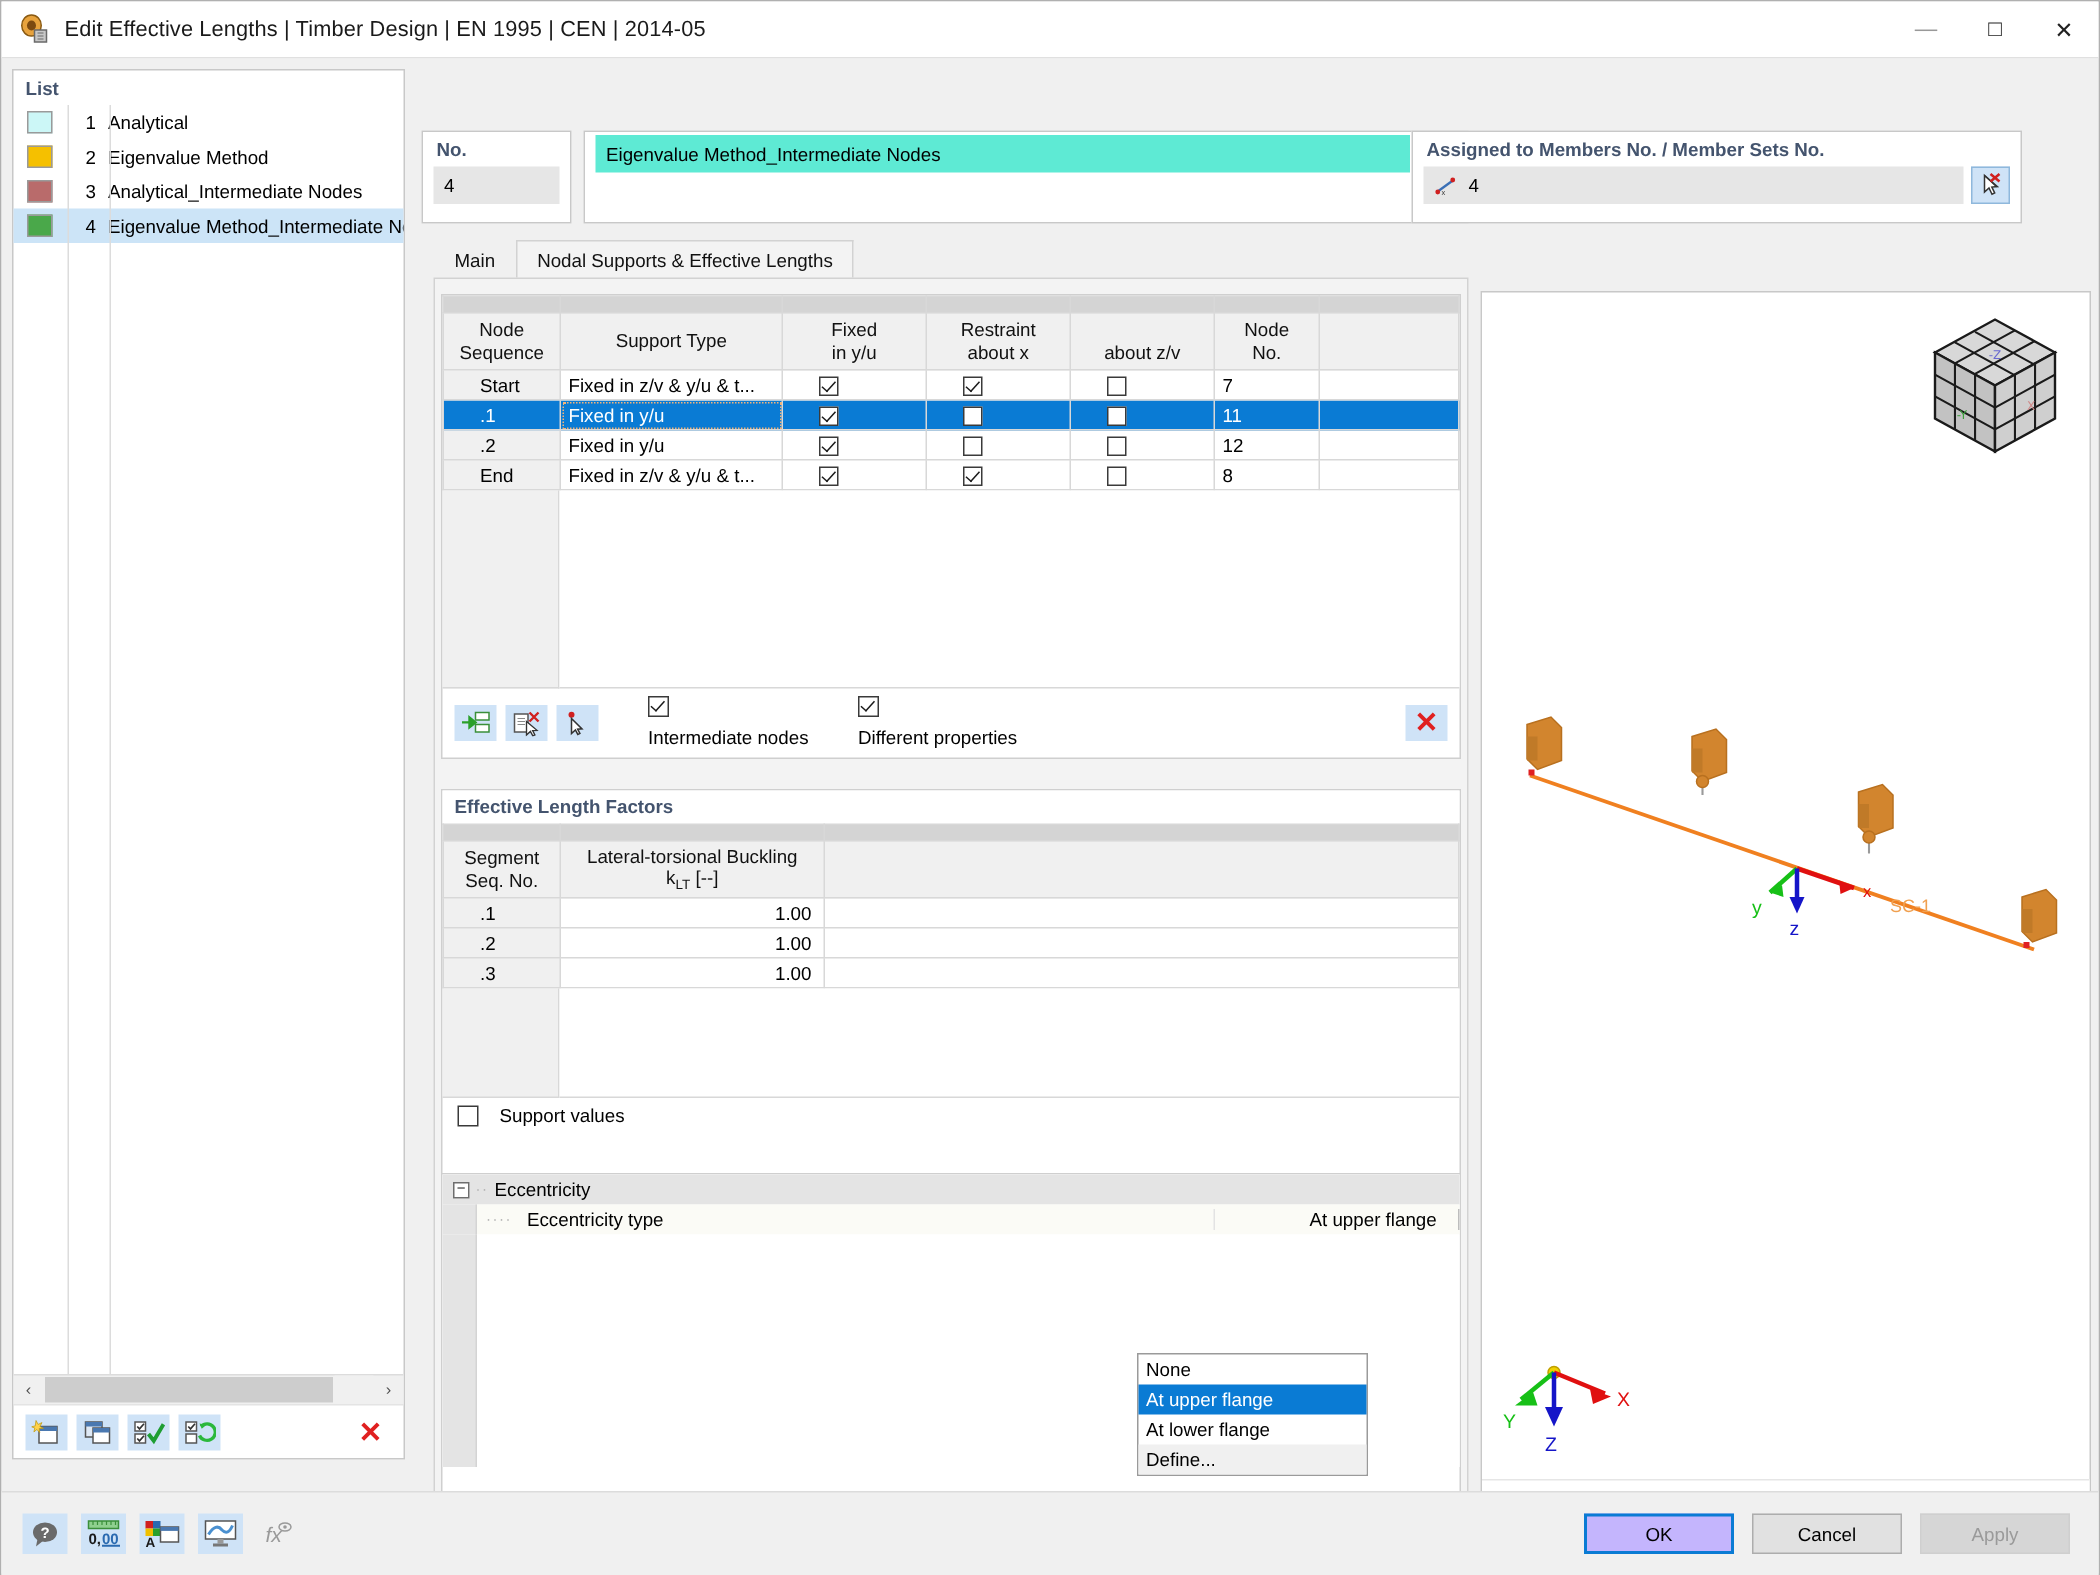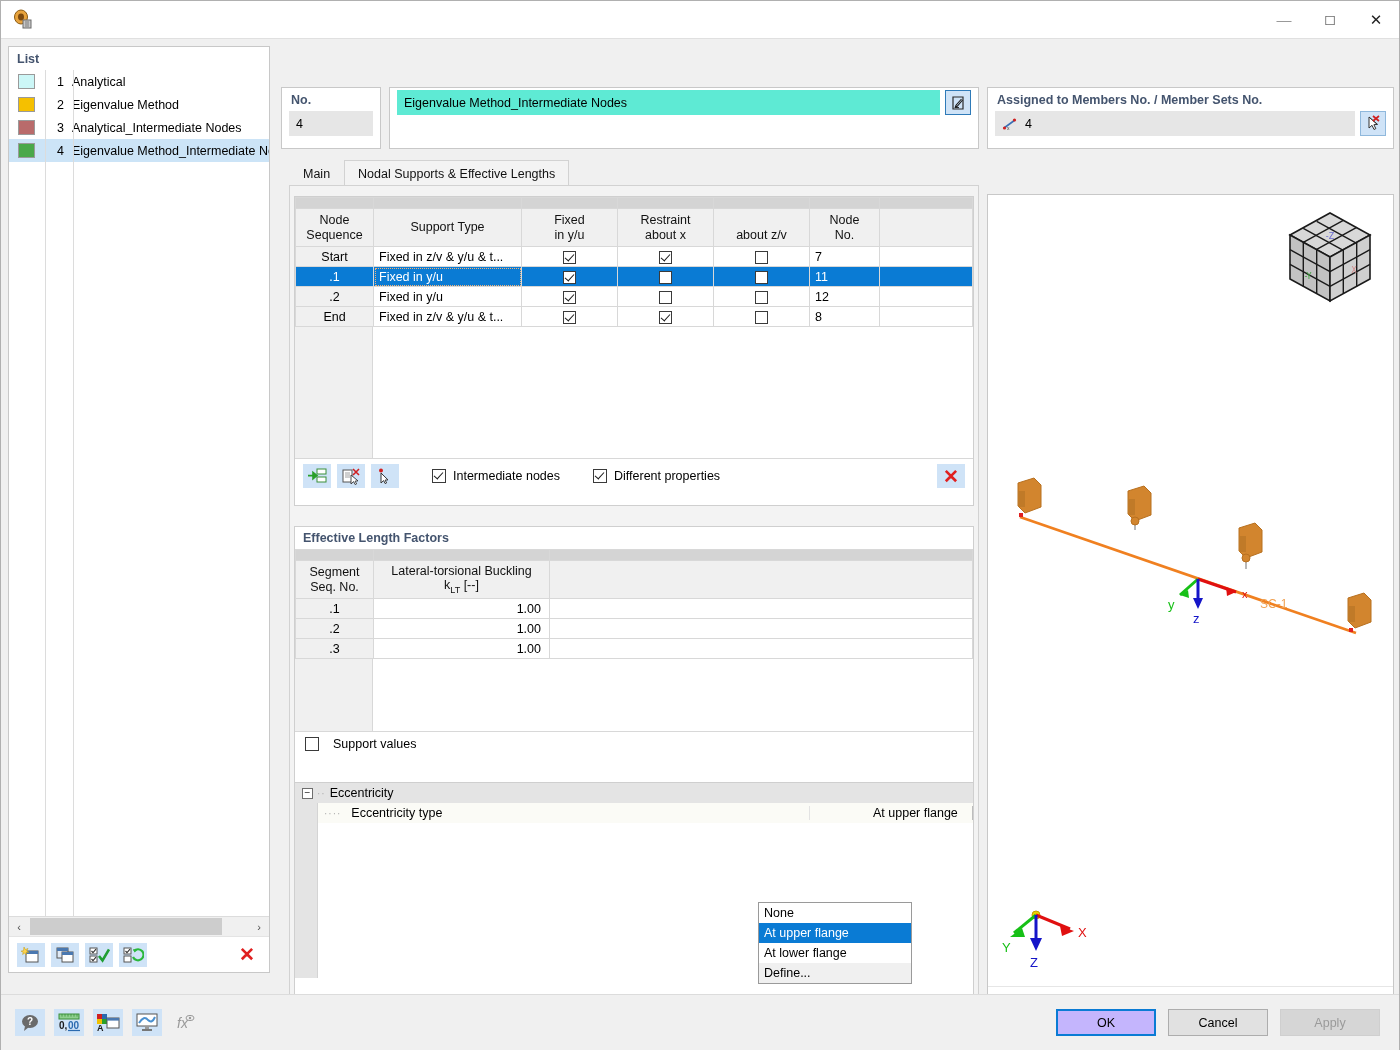--- a/index.html
+++ b/index.html
@@ -97,21 +97,21 @@
   .field-input.editable { background: #5eead4; }
 
   .no-box { left: 280px; top: 48px; width: 100px; height: 62px; }
   .name-box { left: 388px; top: 48px; width: 590px; height: 62px; }
   .name-row { display: flex; align-items: center; margin: 2px 7px 7px 7px; gap: 5px; }
   .name-row .field-input { flex: 1 1 auto; margin: 0; }
   .icon-btn-blue {
     width: 26px; height: 25px; background: #cfe3f7; border: 1px solid #2e7ab8;
     display: flex; align-items: center; justify-content: center; flex: 0 0 auto;
   }
-  .assign-box { left: 986px; top: 48px; width: 407px; height: 62px; }
+  .assign-box { left: 940px; top: 48px; width: 407px; height: 62px; }
   .assign-row { display: flex; align-items: center; margin: 2px 7px 7px 7px; gap: 5px; }
   .assign-row .field-input { flex: 1 1 auto; margin: 0; gap: 7px; }
 
   
   .tabs { position: absolute; left: 288px; top: 121px; display: flex; align-items: flex-end; }
   .tab {
     padding: 6px 13px 7px 13px; font-size: 12.5px; color: #111;
     background: transparent; border: 1px solid transparent;
   }
   .tab.active { background: #f3f3f3; border: 1px solid #d2d2d2; border-bottom-color: #f3f3f3; }
@@ -135,21 +135,21 @@
 
   table.grid { width: 100%; border-collapse: collapse; font-size: 12.5px; }
   table.grid td, table.grid th { border: 1px solid #d8d8d8; padding: 0; font-weight: normal; }
   .corner-row td { background: #d4d4d4; height: 11px; border: 1px solid #c0c0c0; }
   .hdr td {
     background: #f0f0f0; text-align: center; vertical-align: middle;
     height: 38px; color: #111; line-height: 1.15;
   }
   .rowlabel { background: #f0f0f0; text-align: center; width: 78px; }
   .cell { height: 20px; }
-  .cell.c { text-align: center; }
+  .cell.c { text-align: left; padding-left: 24px; }
   .cell.l { text-align: left; padding-left: 5px; }
   .cell.r { text-align: right; padding-right: 8px; }
   tr.sel td { background: #0a7bd4 !important; color: #fff; }
   tr.sel td.rowlabel { background: #0a7bd4 !important; color: #fff; }
   tr.sel td.focuscell { outline: 1px dotted #f3b47a; outline-offset: -2px; }
 
   .cb {
     display: inline-block; width: 13px; height: 13px; background: #fff;
     border: 1px solid #3a3a3a; position: relative; vertical-align: middle;
   }
@@ -159,21 +159,21 @@
     transform: rotate(42deg);
   }
   .cb.lg { width: 14px; height: 14px; }
 
   .table-filler { background: #fff; }
   .filler-left { background: #f0f0f0; }
 
   .sec-toolbar {
     display: flex; align-items: center; padding: 5px 8px; gap: 6px;
   }
-  .chk-inline { display: flex; align-items: center; gap: 7px; font-size: 12.5px; }
+  .chk-inline { display: flex; gap: 7px; font-size: 12.5px; flex-direction: column; }
 
   
   .tree-head {
     display: flex; justify-content: space-between; align-items: center;
     font-weight: bold; color: #44546e; font-size: 12.5px; padding: 4px 8px;
   }
   .tree-row { display: flex; align-items: center; height: 20px; font-size: 12.5px; }
   .tree-row.group { background: #e4e4e4; padding-left: 7px; gap: 4px; }
   .tree-row.item { background: #fbfbf6; }
   .expander {
@@ -241,20 +241,21 @@
 
   <div class="titlebar">
     <div class="title-icon">
       <svg width="22" height="22" viewBox="0 0 22 22">
         <ellipse cx="9" cy="8" rx="6.5" ry="7" fill="#e8a33d" stroke="#8a5a12" stroke-width="1"></ellipse>
         <ellipse cx="9" cy="8" rx="3" ry="3.4" fill="#7c4a10"></ellipse>
         <rect x="11" y="11" width="8" height="8" fill="#c8c8c8" stroke="#6a6a6a" stroke-width="1"></rect>
         <path d="M13 13 h4 M13 15 h4 M13 17 h4" stroke="#6a6a6a" stroke-width="0.8"></path>
       </svg>
     </div>
+    <div class="title-text">Edit Effective Lengths | Timber Design | EN 1995 | CEN | 2014-05</div>
     <div class="win-controls">
       <div class="win-btn min">—</div>
       <div class="win-btn">□</div>
       <div class="win-btn">✕</div>
     </div>
   </div>
 
   <div class="body-area">
 
     <div class="list-panel">

